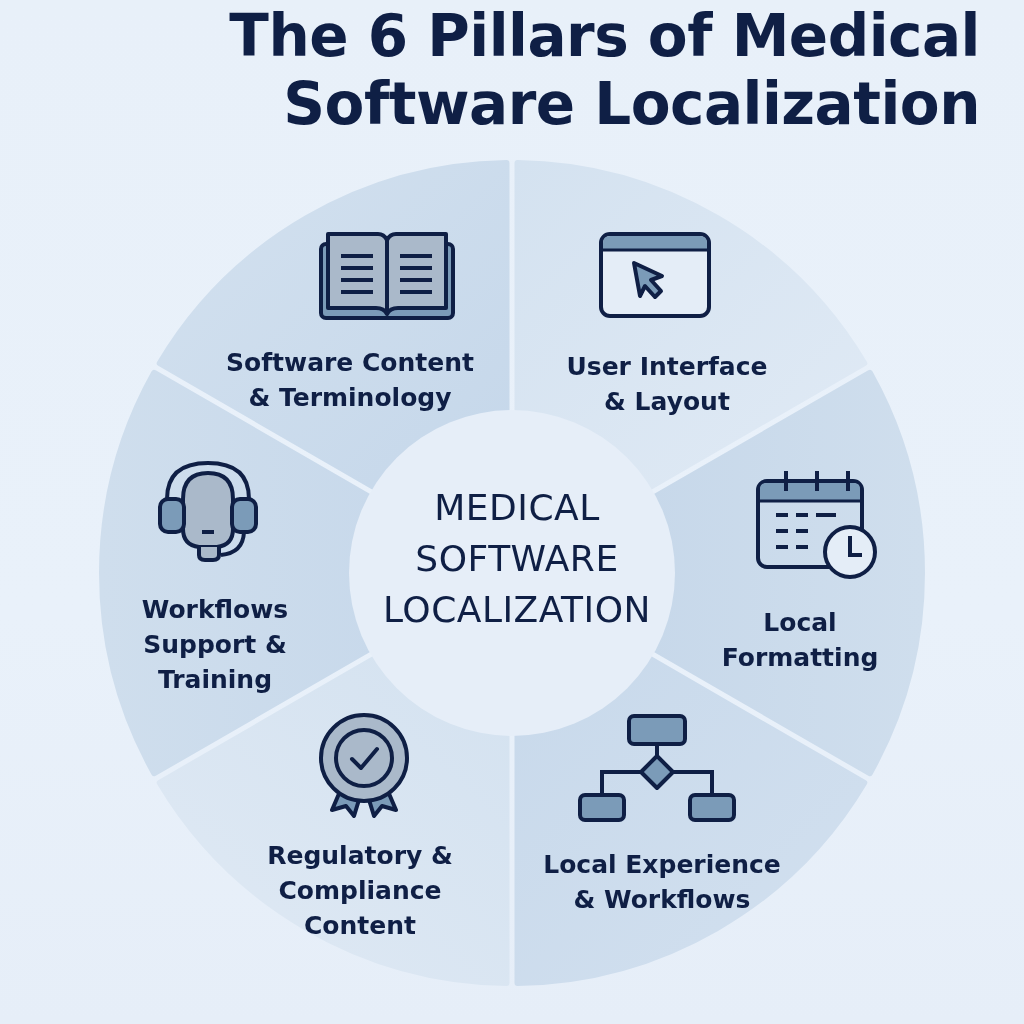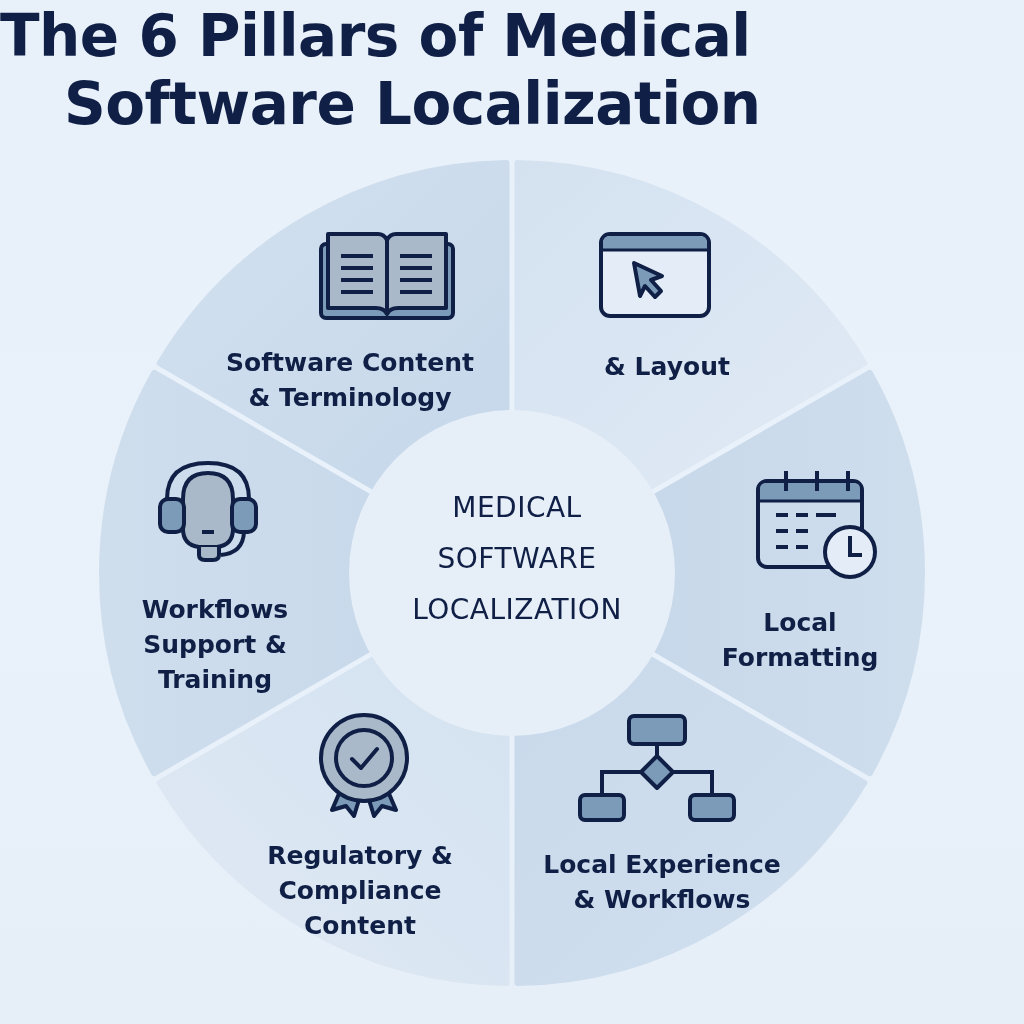--- a/index.html
+++ b/index.html
@@ -4,39 +4,39 @@
 <style>
   html, body { margin:0; padding:0; }
   body {
     width:1024px; height:1024px; overflow:hidden;
     background: linear-gradient(180deg, #e8f0f9 0%, #e9f1fa 60%, #e6eef8 100%);
     font-family: "DejaVu Sans", sans-serif;
     position:relative;
   }
   .title {
     position:absolute; left:0; top:2px; width:980px;
-    text-align:left; color:#0f1f45;
+    text-align:right; color:#0f1f45;
     font-family: "DejaVu Sans", sans-serif;
     font-weight:bold; font-size:58px; line-height:68px;
     letter-spacing:-0.5px;
   }
   .title .l1 { display:block; }
   .title .l2 { display:block; padding-left:64px; }
   svg.wheel { position:absolute; left:0; top:0; }
   .lbl {
     position:absolute; text-align:center; color:#0f1f45;
     font-family: "DejaVu Sans", sans-serif;
     font-weight:bold; font-size:25px; line-height:35px;
     white-space:nowrap; transform:translateX(-50%);margin-top:13px;
   }
   .center-lbl {
     position:absolute; left:517px; top:482px; transform:translateX(-50%);
     text-align:center; color:#0f1f45;
     font-family: "DejaVu Sans", sans-serif;
-    font-size:28px; line-height:51px; letter-spacing:0.5px; white-space:nowrap;
+    font-size:36px; line-height:51px; letter-spacing:0.5px; white-space:nowrap;
   }
   .icon { position:absolute; }
 </style>
 </head>
 <body>
 
 <div class="title">
   <span class="l1">The 6 Pillars of Medical</span>
   <span class="l2">Software Localization</span>
 </div>
@@ -105,20 +105,21 @@
   <div>&amp; Terminology</div>
 </div>
 
 <svg class="icon" style="left:598px;top:231px" width="114" height="88" viewBox="0 0 114 88">
   <rect x="3" y="3" width="108" height="82" rx="9" fill="#e4edf7" stroke="#0f1f45" stroke-width="4"></rect>
   <path d="M5 12 Q5 5 12 5 H102 Q109 5 109 12 V18 H5 Z" fill="#7b9bb8"></path>
   <line x1="3" y1="19" x2="111" y2="19" stroke="#0f1f45" stroke-width="3"></line>
   <path d="M36 32 L64 45 L53 49 L63 60 L57 66 L47 55 L42 65 Z" fill="#7b9bb8" stroke="#0f1f45" stroke-width="4" stroke-linejoin="round"></path>
 </svg>
 <div class="lbl" style="left:667px;top:336px">
+  <div>User Interface</div>
   <div>&amp; Layout</div>
 </div>
 
 <svg class="icon" style="left:754px;top:469px" width="126" height="112" viewBox="0 0 126 112">
   <rect x="4" y="12" width="104" height="86" rx="9" fill="none" stroke="#0f1f45" stroke-width="4"></rect>
   <path d="M6 20 Q6 14 13 14 H100 Q106 14 106 20 V32 H6 Z" fill="#7b9bb8"></path>
   <line x1="4" y1="32" x2="108" y2="32" stroke="#0f1f45" stroke-width="3"></line>
   <g stroke="#0f1f45" stroke-width="4">
     <line x1="32" y1="2" x2="32" y2="22"></line>
       <line x1="63" y1="2" x2="63" y2="22"></line>

